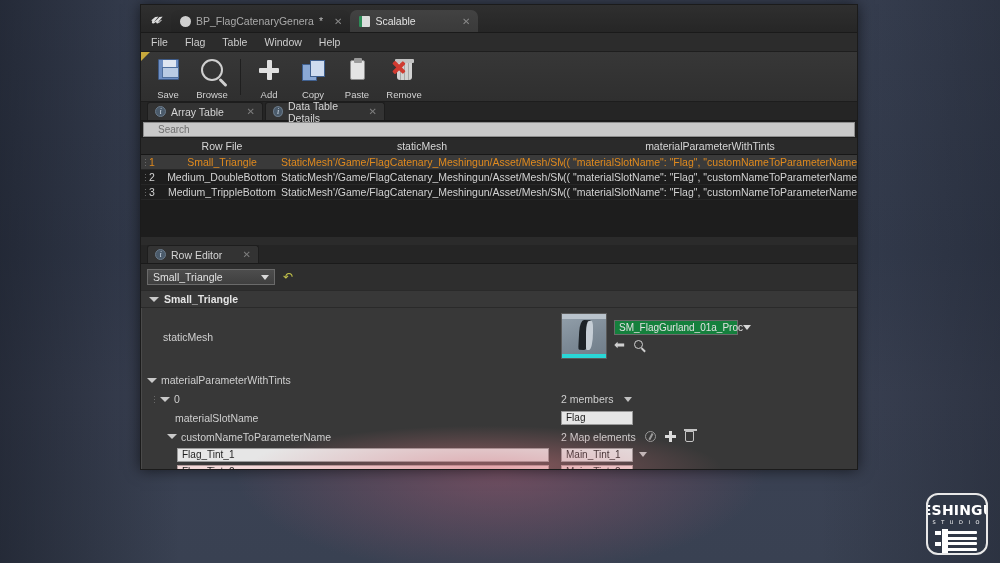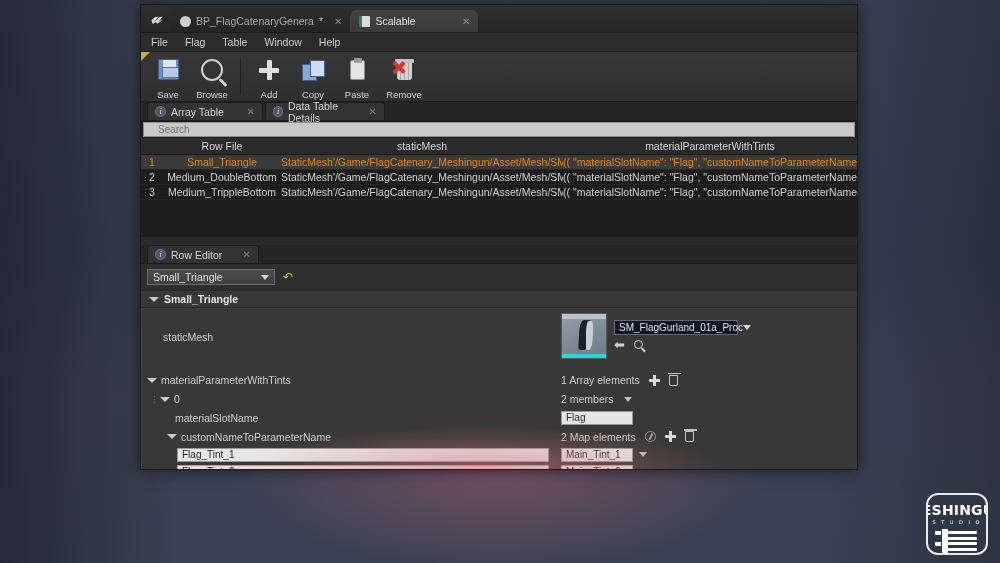--- a/index.html
+++ b/index.html
@@ -184,21 +184,21 @@
   }
   .thumb .top{ position:absolute;left:0;top:0;width:100%;height:5px;background:#b9c3cc; }
   .thumb .flag{
     position:absolute; left:17px; top:6px; width:11px; height:30px; background:#1d2227;
     border-radius:40% 6% 50% 10%; transform:rotate(3deg);
   }
   .thumb .flag2{ position:absolute;left:24px;top:7px;width:7px;height:29px;background:#c6ced6;border-radius:40% 20% 60% 10%; }
   .thumb .cyan{ position:absolute;left:0;bottom:0;width:100%;height:4px;background:#2ad7d7; }
 
   .assetcombo{
-    height:15px; width:124px; background:#0f172a; border:1px solid #6a6a6a;
+    height:15px; width:124px; background:#15803d; border:1px solid #6a6a6a;
     display:flex; align-items:center; justify-content:space-between; padding:0 4px;
     font-size:10px; color:#e0e0e0;
   }
   .mini-icons{ display:flex; gap:9px; align-items:center; margin-top:3px; color:#d0d0d0; font-size:12px; }
   .arrow-left{ font-size:13px; line-height:1; }
   .mag{ width:9px;height:9px;border:1.5px solid #d0d0d0;border-radius:50%;position:relative; }
   .mag:after{ content:"";position:absolute;right:-4px;bottom:-2px;width:5px;height:1.5px;background:#d0d0d0;transform:rotate(45deg); }
 
   .plus{ width:11px;height:11px;position:relative;display:inline-block; }
   .plus:before,.plus:after{ content:"";position:absolute;background:#dcdcdc; }
@@ -422,25 +422,20 @@
           </div>
         </div>
       </div>
     </div>
 
     <div class="prow" style="height:20px;">
       <div class="plabel" style="padding-left:6px;">
         <span class="tri"></span>
         <span>materialParameterWithTints</span>
       </div>
-      <div class="pval" style="gap:9px;">
-        <span>1 Array elements</span>
-        <span class="plus"></span>
-        <span class="bin"></span>
-      </div>
     </div>
 
     <div class="prow" style="height:18px;">
       <div class="plabel" style="padding-left:12px;">
         <span class="grip"></span>
         <span class="tri"></span>
         <span>0</span>
       </div>
       <div class="pval" style="gap:10px;">
         <span>2 members</span>

